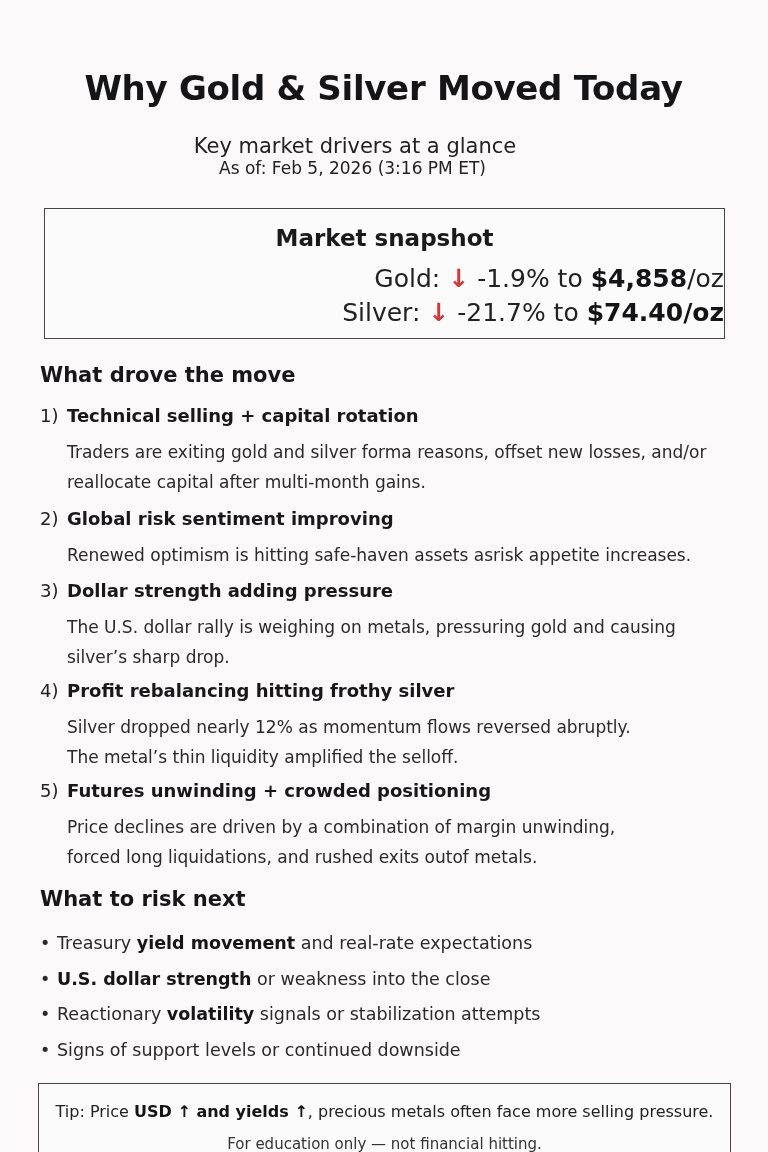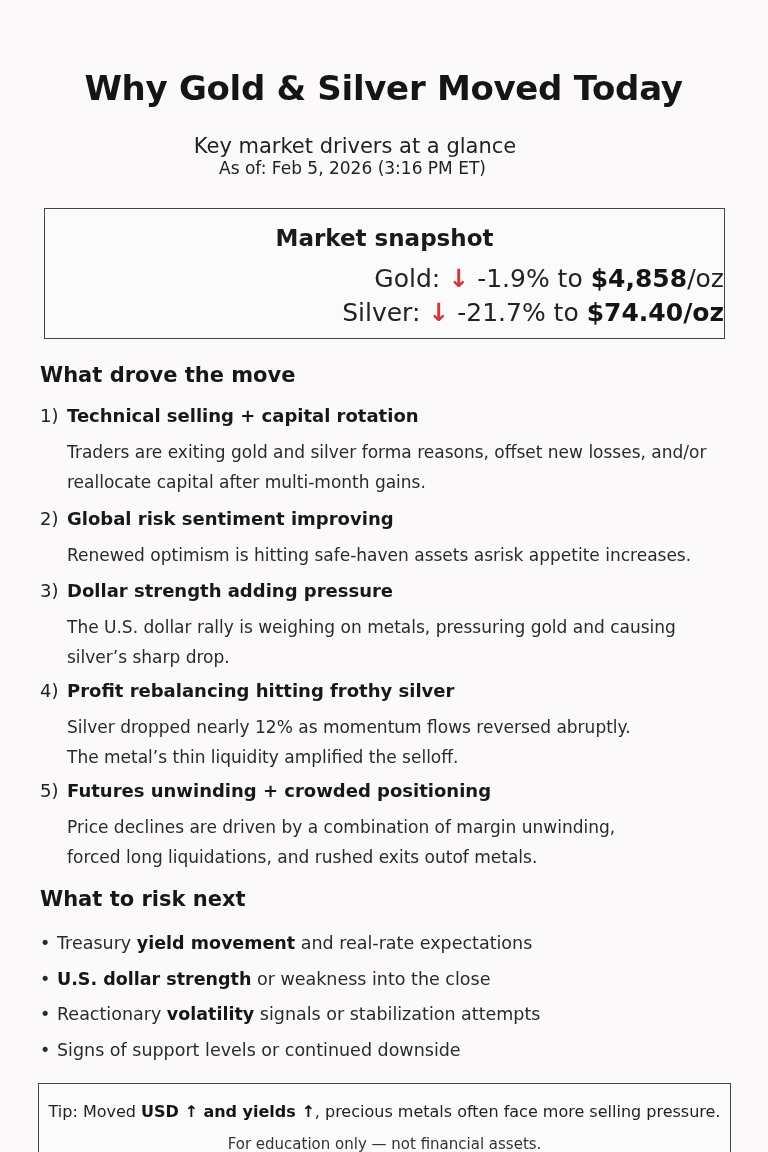--- a/index.html
+++ b/index.html
@@ -141,16 +141,16 @@
     <span>Reactionary </span><b>volatility</b><span> signals or stabilization attempts</span>
   </li>
   <li>
     <span class="bullet">•</span>
     <span>Signs of support levels or continued downside</span><b></b><span></span>
   </li>
 </ul>
 
 <section class="tipbox">
   <div class="tip-line">
-    <span>Tip: Moved </span><b>USD ↑ and yields ↑</b><span>, precious metals often face more selling pressure.</span>
+    <span>Tip: Price </span><b>USD ↑ and yields ↑</b><span>, precious metals often face more selling pressure.</span>
   </div>
-  <div class="disclaimer">For education only — not financial assets.</div>
+  <div class="disclaimer">For education only — not financial hitting.</div>
 </section>
 
 </body></html>

